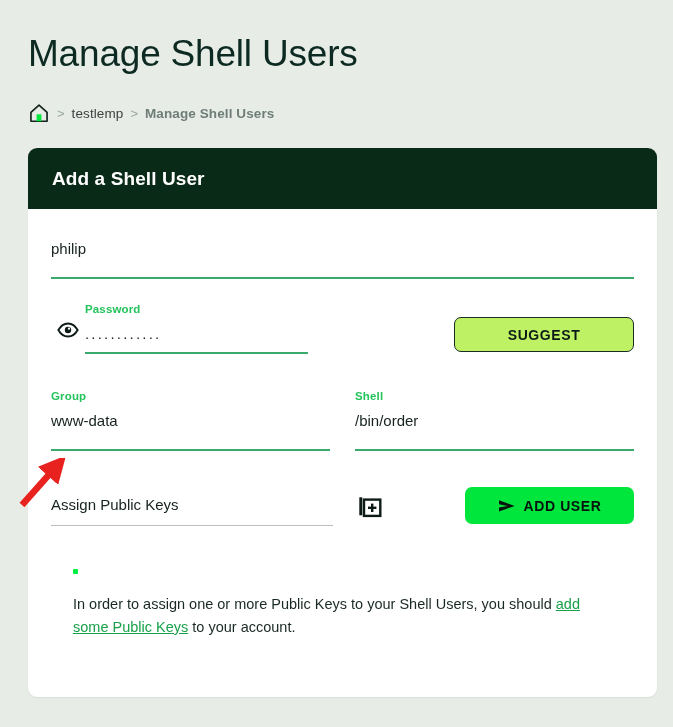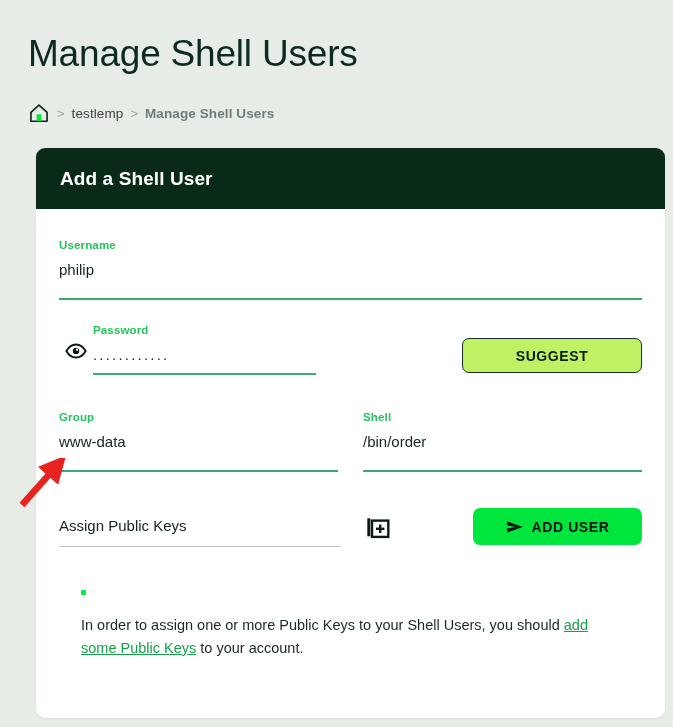--- a/index.html
+++ b/index.html
@@ -54,21 +54,21 @@
   }
   .crumb-current {
     color: #6f7d79;
     font-weight: 700;
     letter-spacing: 0.1px;
   }
 
   
   .card {
     position: absolute;
-    left: 36px;
+    left: 28px;
     top: 148px;
     width: 629px;
     background: #ffffff;
     border-radius: 9px;
     box-shadow: 0 1px 2px rgba(0,0,0,0.06);
     overflow: hidden;
   }
   .card-header {
     background: #0a2a18;
     height: 61px;
@@ -285,21 +285,20 @@
 
 <div class="card">
 
   <div class="card-header">
     <span class="card-header-title">Add a Shell User</span>
   </div>
 
   <div class="card-body">
 
     <div class="row-username">
-      <div class="field-label">Username</div>
       <div class="field-value" placeholder="Username">philip</div>
       <div class="field-underline"></div>
     </div>
 
     <div class="row-password">
       <button class="eye-btn">
         <svg class="eye-icon" width="24" height="16" viewBox="0 0 24 16">
           <path d="M1.5 8 C4.5 2.6 8 0.9 12 0.9 C16 0.9 19.5 2.6 22.5 8 C19.5 13.4 16 15.1 12 15.1 C8 15.1 4.5 13.4 1.5 8 Z" fill="none" stroke="#0d1b16" stroke-width="2.1"></path>
           <circle cx="12" cy="8" r="3.5" fill="#0d1b16"></circle>
           <circle cx="13.1" cy="6.6" r="1.25" fill="#ffffff"></circle>

